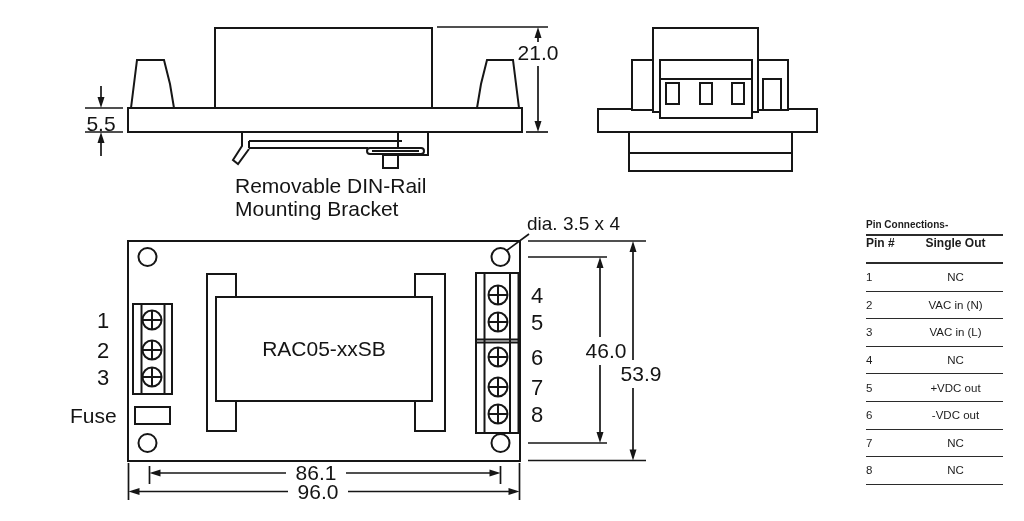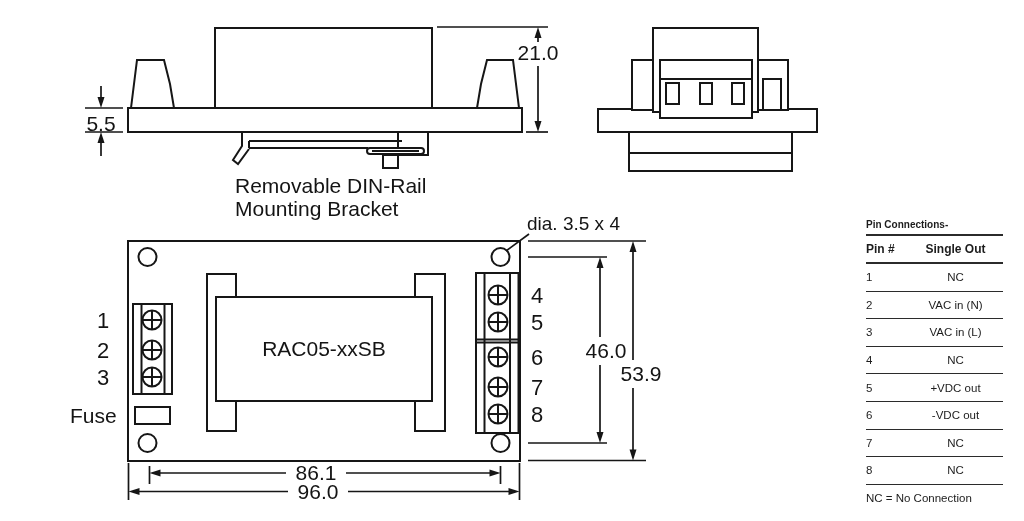--- a/index.html
+++ b/index.html
@@ -13,21 +13,21 @@
   .d  { fill:none;    stroke:#161616; stroke-width:1.7; } 
   .ah { fill:#161616; stroke:none; }                      
   .f19 { font-size:19px; }
   .f21 { font-size:21px; }
   .f22 { font-size:22px; }
   .mid { text-anchor:middle; }
 
   
   .pin-table { position:absolute; left:866px; top:219px; width:137px; color:#1c1c1c; }
   .pt-title  { font-size:10px; font-weight:bold; padding-bottom:4px; border-bottom:2px solid #2b2b2b; }
-  .pt-head   { display:flex; align-items:center; height:26px; font-size:12px; font-weight:bold; border-bottom:2px solid #2b2b2b; }
+  .pt-head   { display:flex; height:26px; font-size:12px; font-weight:bold; border-bottom:2px solid #2b2b2b; }
   .pt-row    { display:flex; align-items:center; height:26.6px; font-size:11.5px; border-bottom:1.5px solid #2b2b2b; }
   .pt-pin    { width:42px; text-align:left; }
   .pt-out    { flex:1; text-align:center; }
   .pt-foot   { font-size:11.5px; padding-top:7px; }
 </style>
 </head>
 <body>
 
 <div id="canvas">
 
@@ -246,16 +246,15 @@
     <div class="pt-out">-VDC out</div>
   </div>
   <div class="pt-row">
     <div class="pt-pin">7</div>
     <div class="pt-out">NC</div>
   </div>
   <div class="pt-row">
     <div class="pt-pin">8</div>
     <div class="pt-out">NC</div>
   </div>
-  <div class="pt-foot">NC = No Connection</div>
 </div>
 
 </div>
 
 </body></html>

